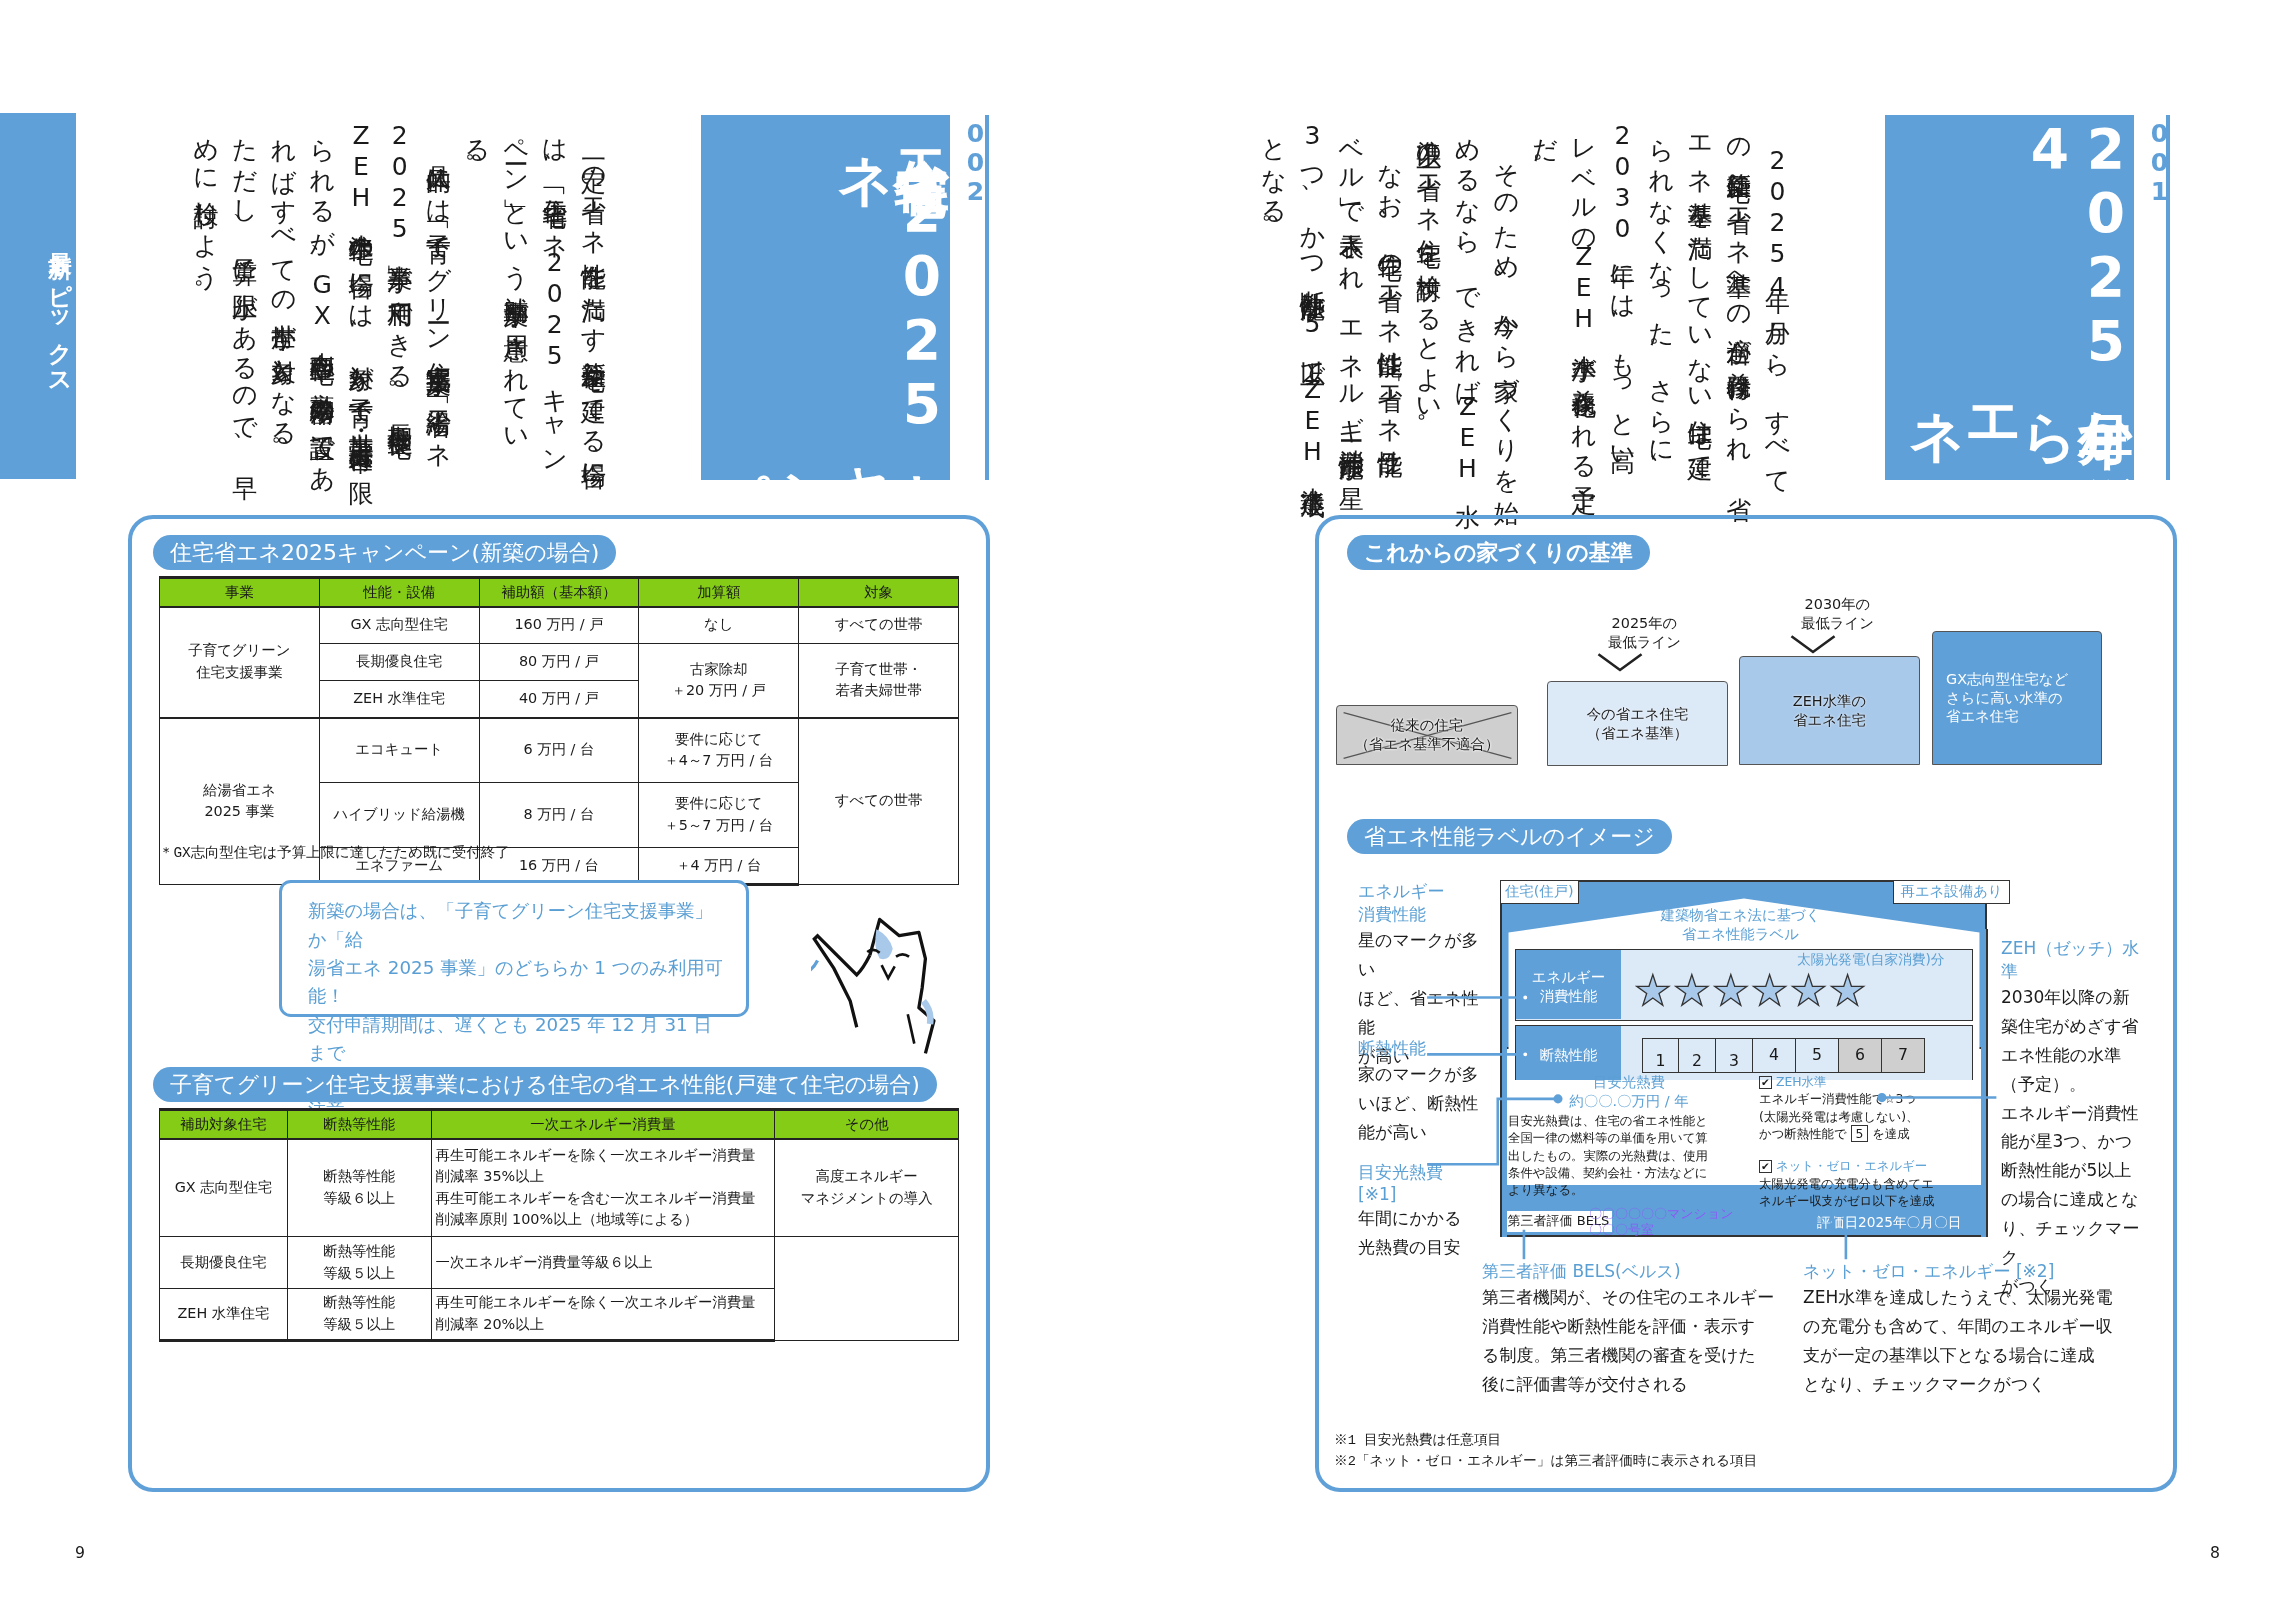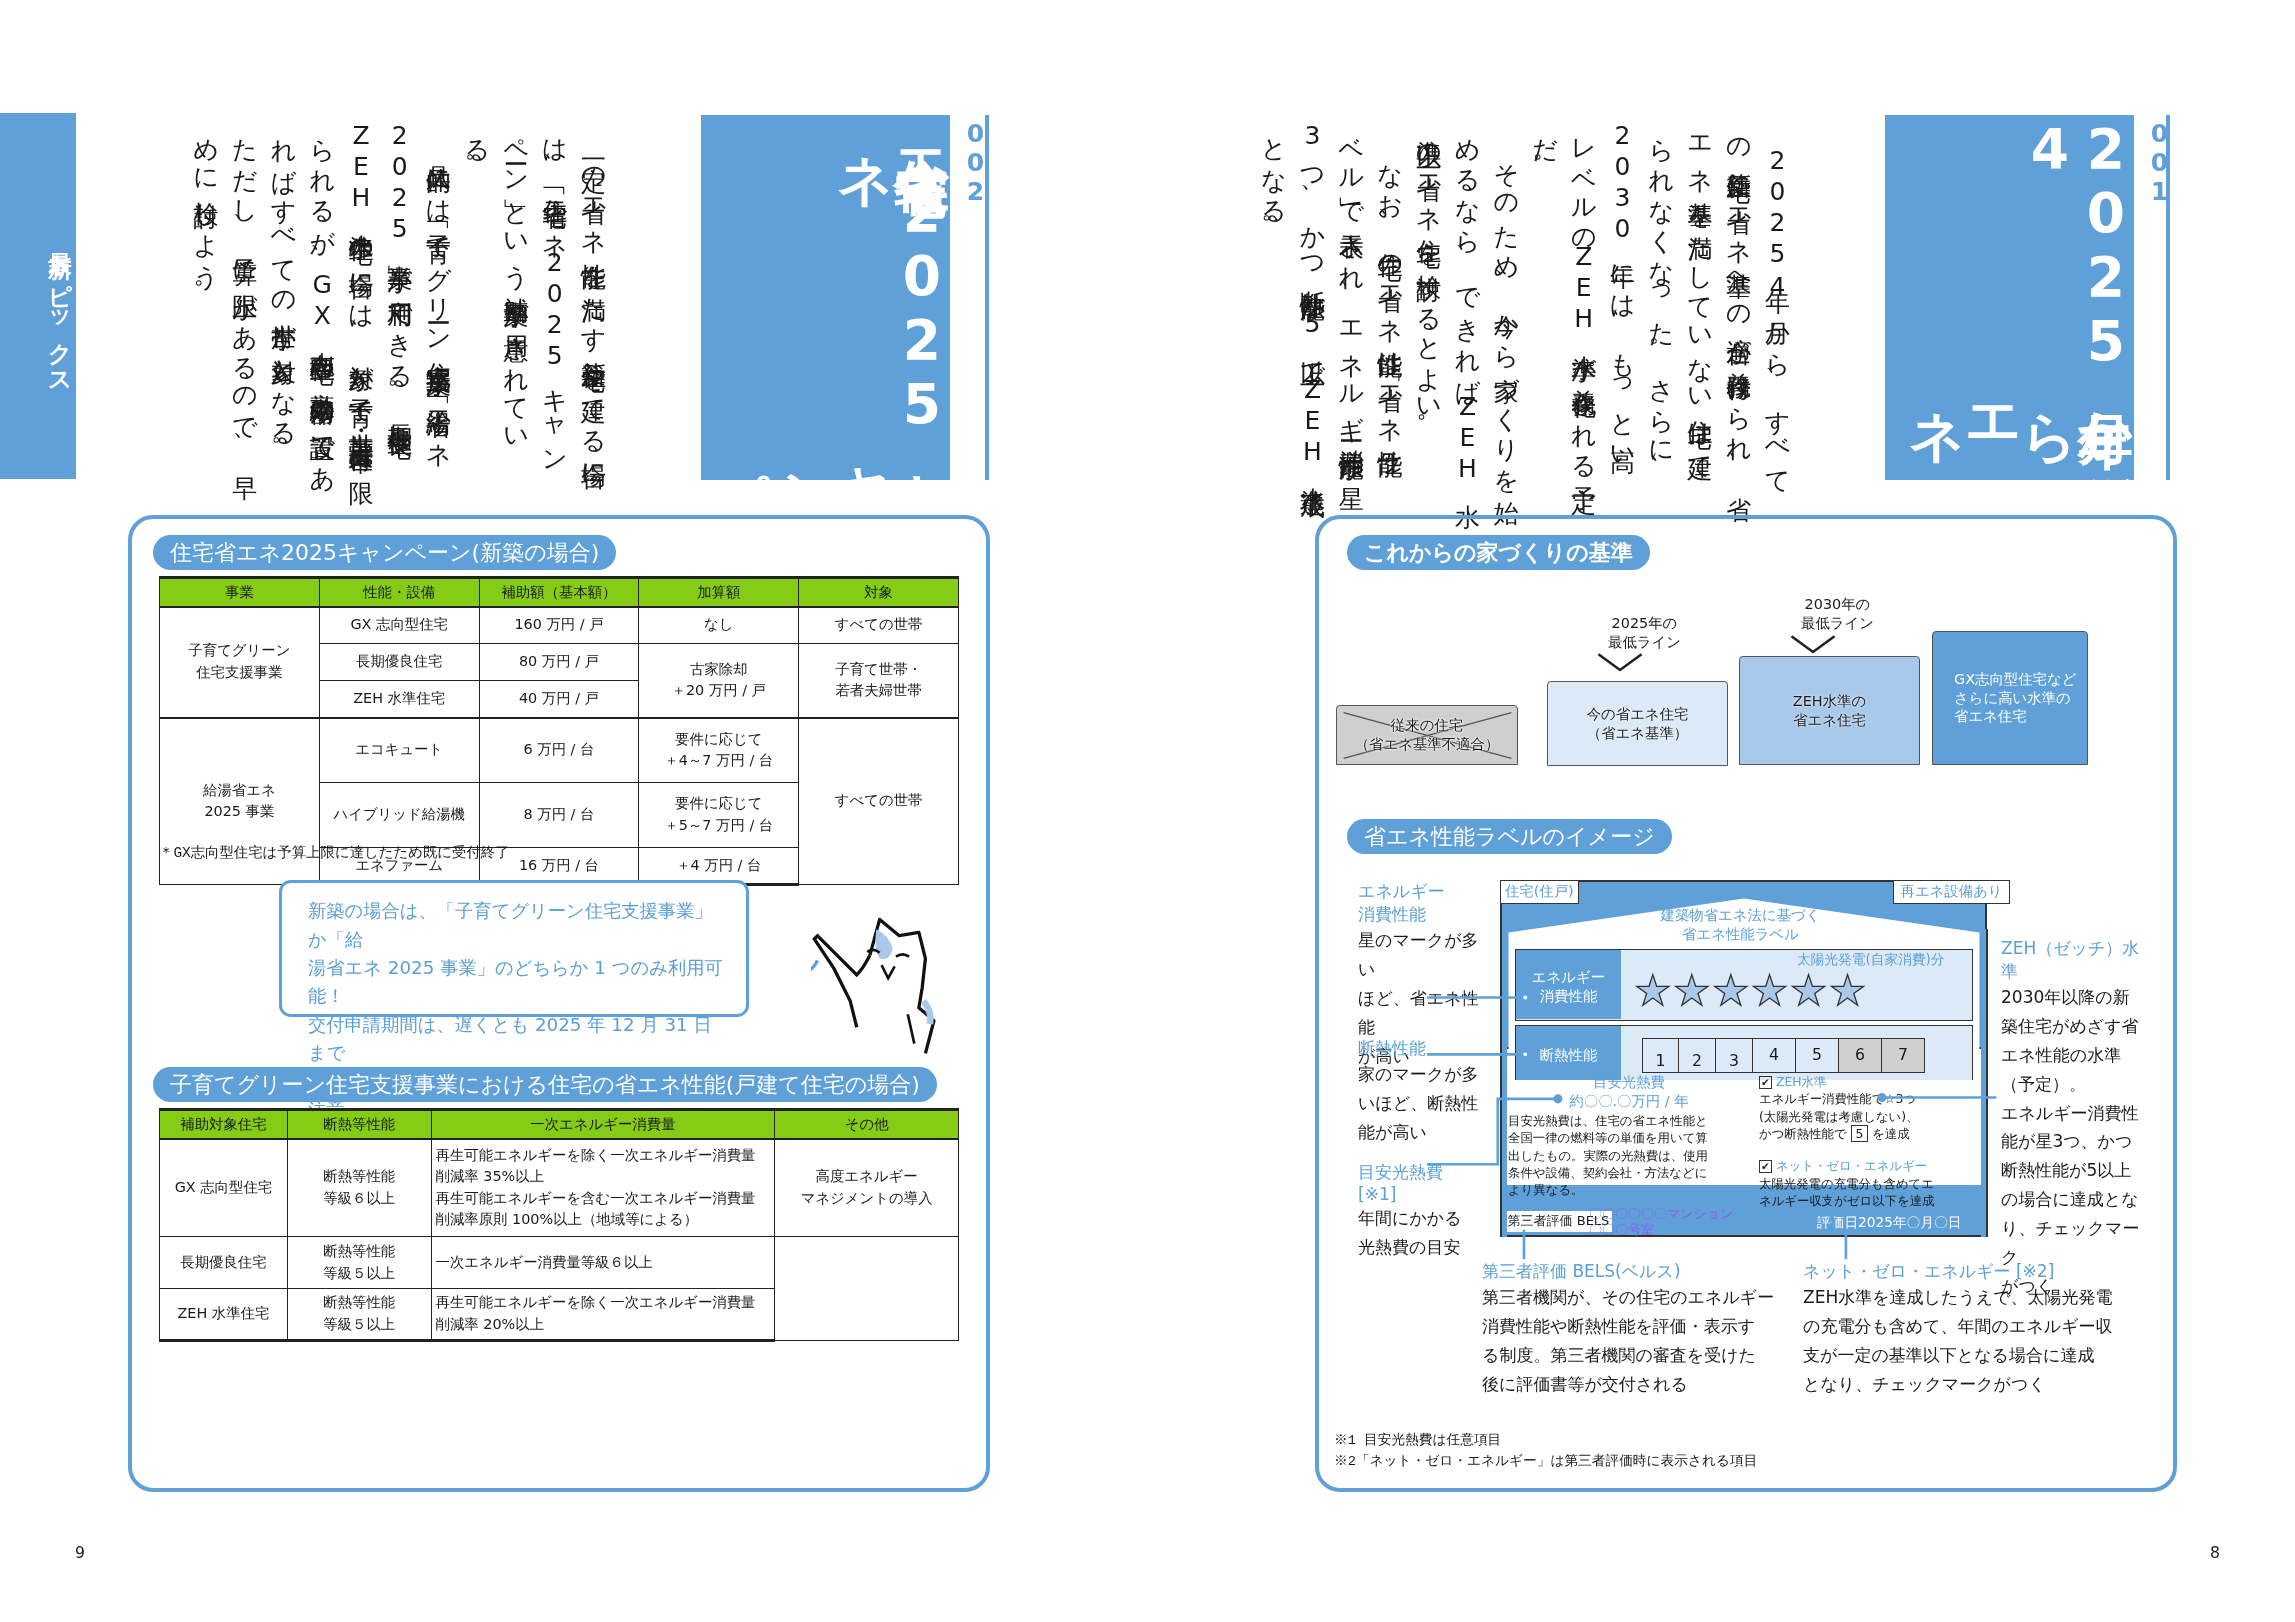--- a/index.html
+++ b/index.html
@@ -198,21 +198,21 @@
       <line x1="10" y1="80" x2="266" y2="10" stroke="#555" stroke-width="2"></line>
     </svg>
   <span style="position:relative;background:none;text-shadow:0 0 2.6px #fff,0 0 2.6px #fff;" data-name="step-label"><span>従来の住宅</span><br><span>（省エネ基準不適合）</span></span>
 </div>
 <div class="step" data-name="step-current-energy-saving" style="left:1547px;top:681px;width:181px;height:85px;background:#dce9f7;">
   <span data-name="step-label" style="text-shadow:0 0 2.6px #fff;"><span>今の省エネ住宅</span><br><span>（省エネ基準）</span></span>
 </div>
 <div class="step" data-name="step-zeh-level" style="left:1739px;top:656px;width:181px;height:109px;background:#a9c9ea;">
   <span data-name="step-label" style="text-shadow:0 0 2.6px #fff;"><span>ZEH水準の</span><br><span>省エネ住宅</span></span>
 </div>
-<div class="step" data-name="step-gx-level" style="left:1932px;top:631px;width:156px;height:134px;background:#5fa0d8;color:#fff;text-align:left;justify-content:flex-start;padding-left:21px;">
+<div class="step" data-name="step-gx-level" style="left:1932px;top:631px;width:170px;height:134px;background:#5fa0d8;color:#fff;text-align:left;justify-content:flex-start;padding-left:13px;">
   <span data-name="step-label"><span>GX志向型住宅など</span><br><span>さらに高い水準の</span><br><span>省エネ住宅</span></span>
 </div>
 
 <style>
   [data-name^="step-"]:not([data-name="step-box-conventional"]):not([data-name="step-current-energy-saving"]):not([data-name="step-zeh-level"]):not([data-name="step-gx-level"]):not([data-name="step-label"]){display:none;}
 </style>
 
 <div class="step-label" data-name="marker-2025-minimum" style="left:1608px;top:614px;"><span>2025年の</span><br><span>最低ライン</span></div>
 <svg class="abs" data-name="chevron-down-icon" style="left:1597px;top:653px;" width="46" height="19.6" viewBox="0 0 70 30">
     <polyline points="2,2 35,26 68,2" fill="none" stroke="#222" stroke-width="4"></polyline>

